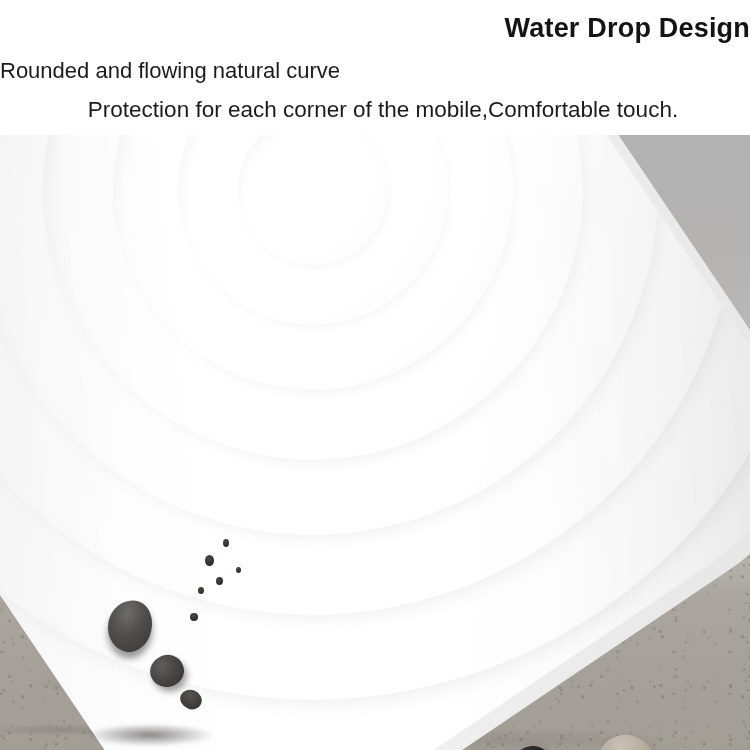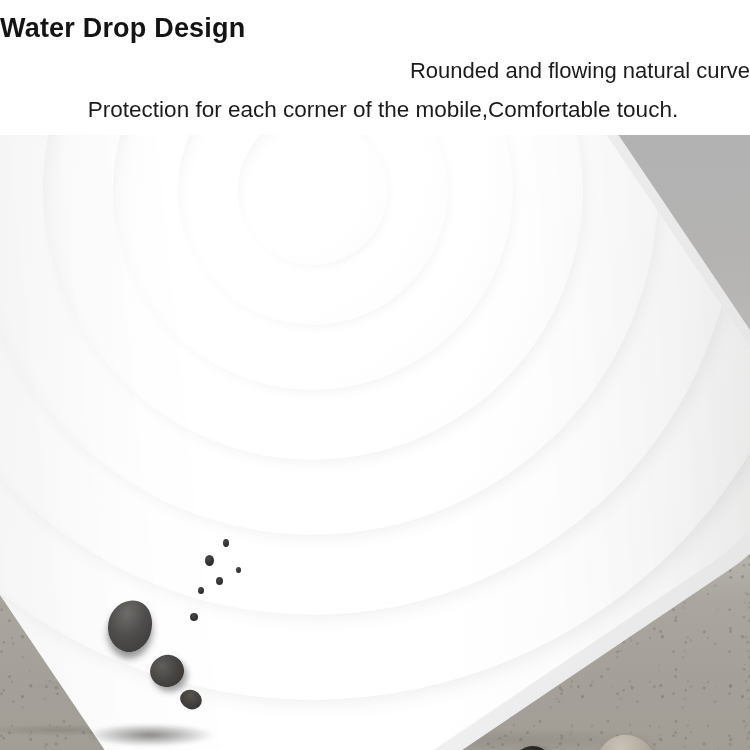--- a/index.html
+++ b/index.html
@@ -27,34 +27,34 @@
     width: 750px;
     height: 135px;
     background: #ffffff;
     z-index: 40;
   }
   .headline {
     position: absolute;
     left: 0;
     top: 12px;
     width: 750px;
-    text-align: left;
+    text-align: right;
     font-size: 27px;
     font-weight: bold;
     color: #141414;
     letter-spacing: 0.2px;
     line-height: 32px;
     white-space: nowrap;
   }
   .subline-1 {
     position: absolute;
     left: 0;
     top: 58px;
     width: 750px;
-    text-align: right;
+    text-align: left;
     font-size: 22px;
     font-weight: normal;
     color: #1b1b1b;
     line-height: 26px;
     white-space: nowrap;
   }
   .subline-2 {
     position: absolute;
     left: 8px;
     top: 97px;

